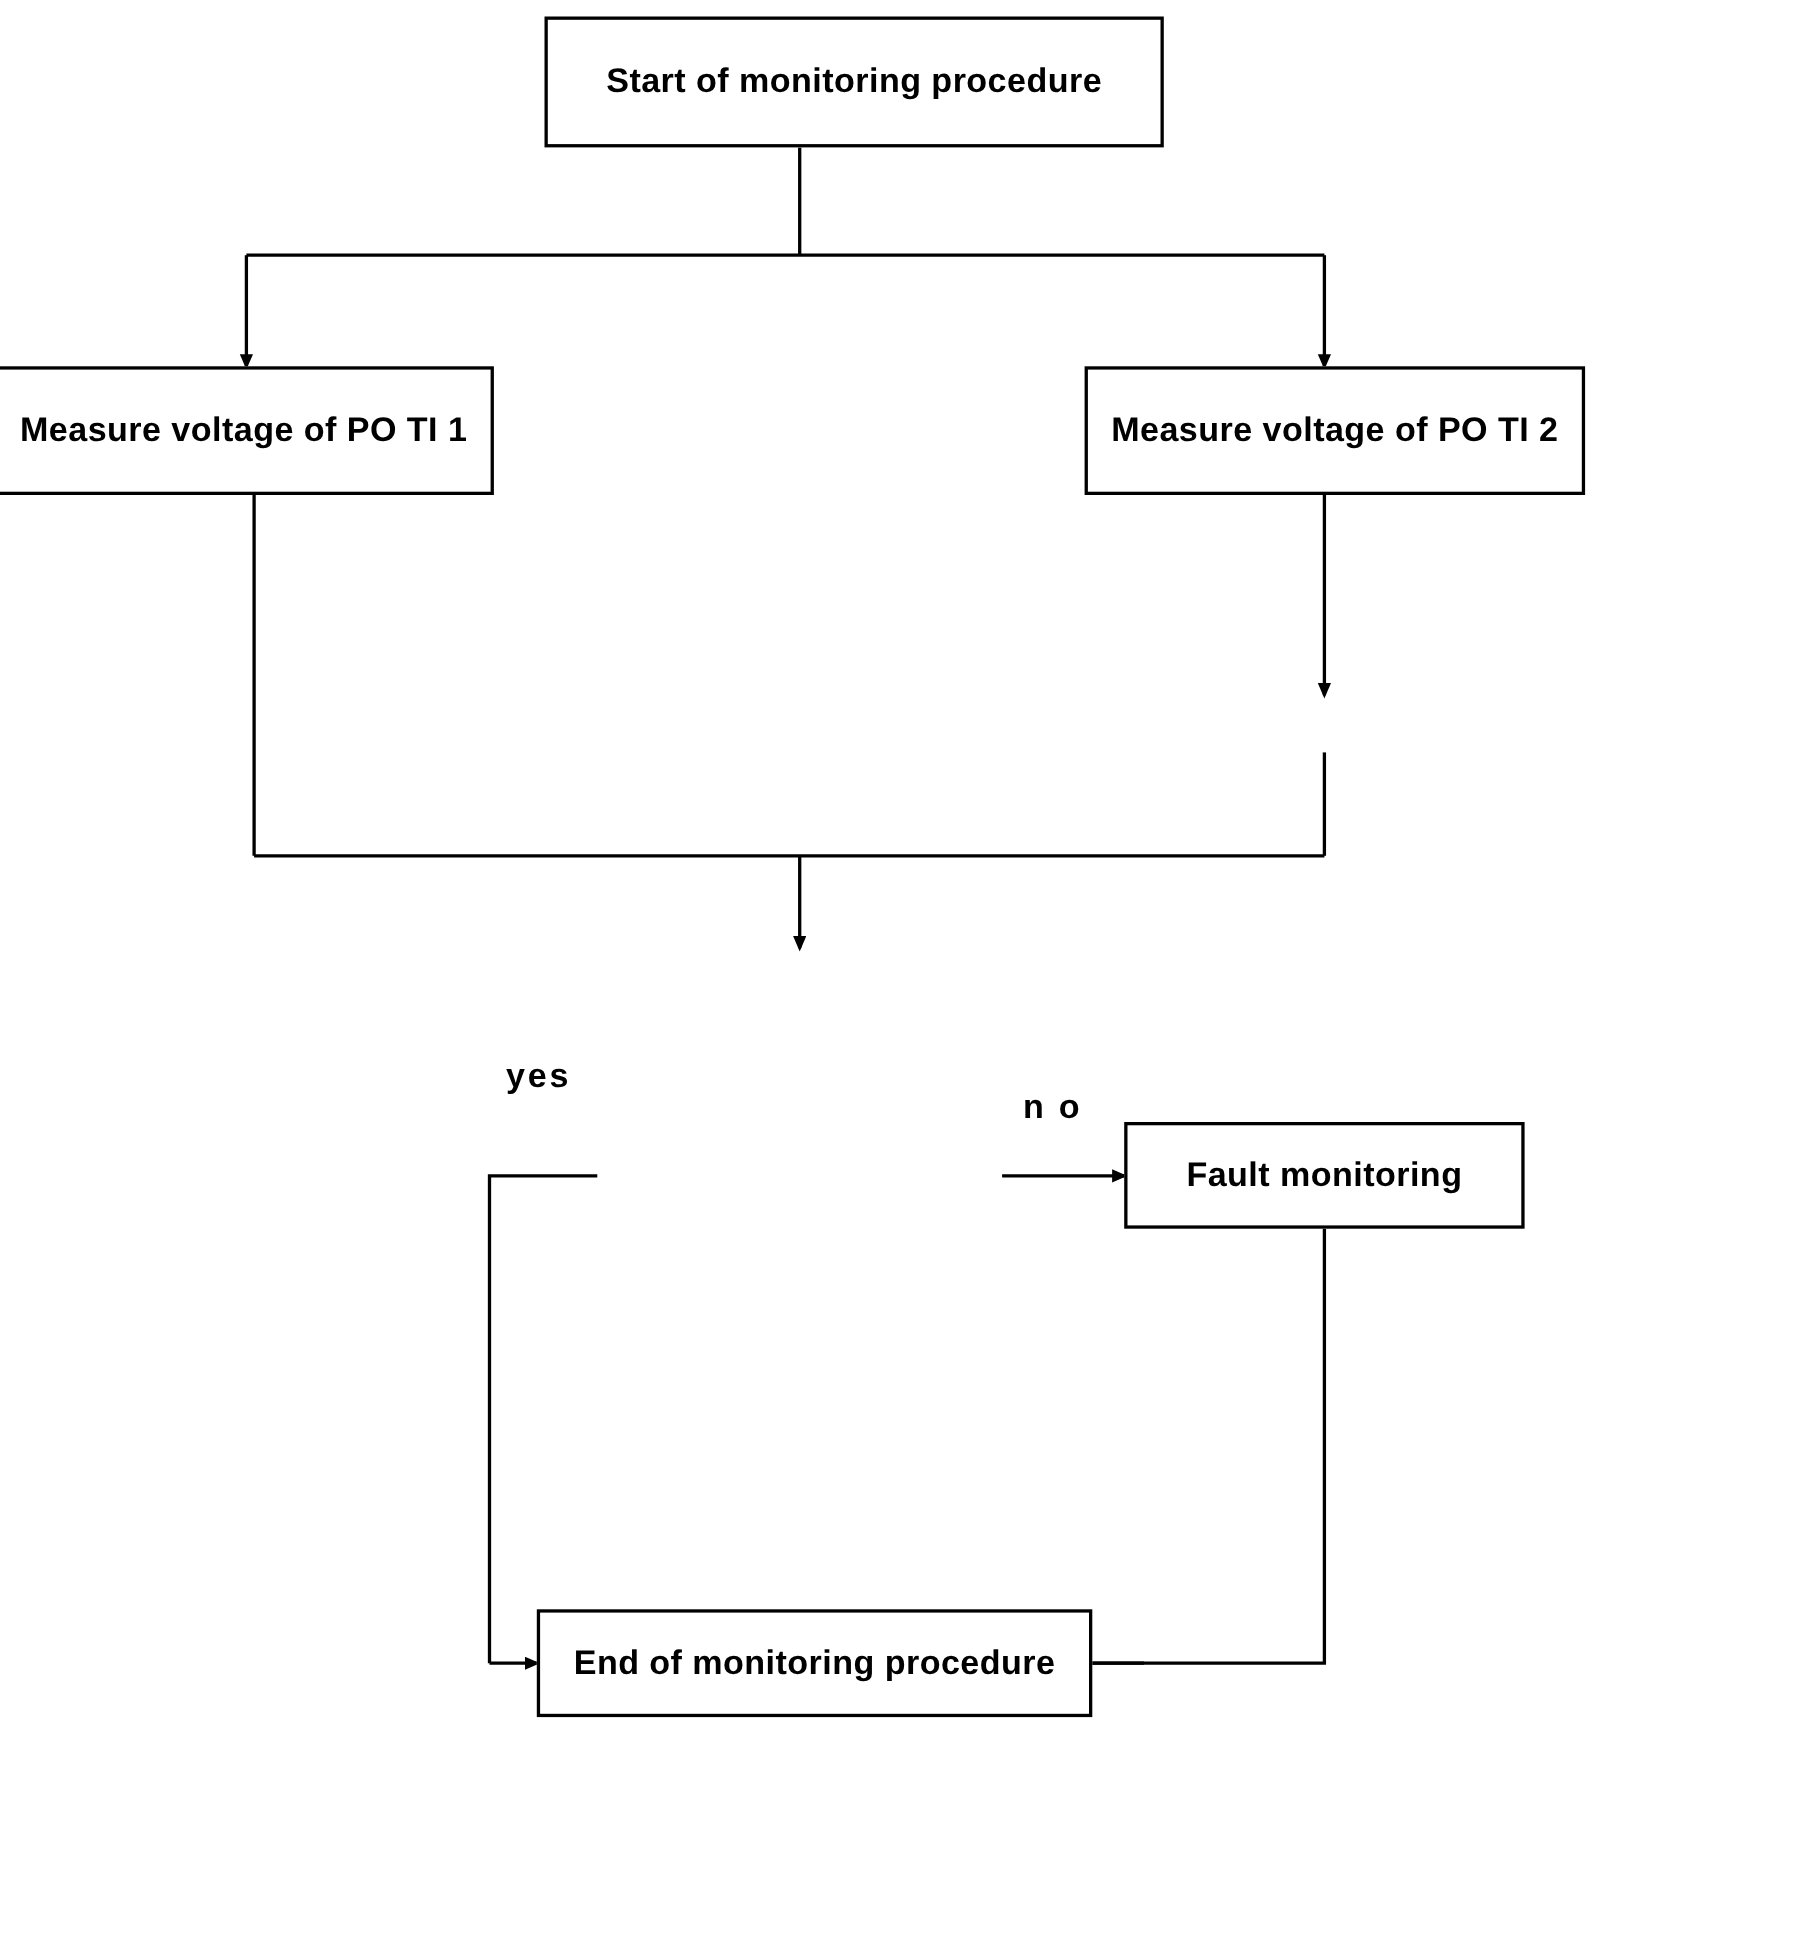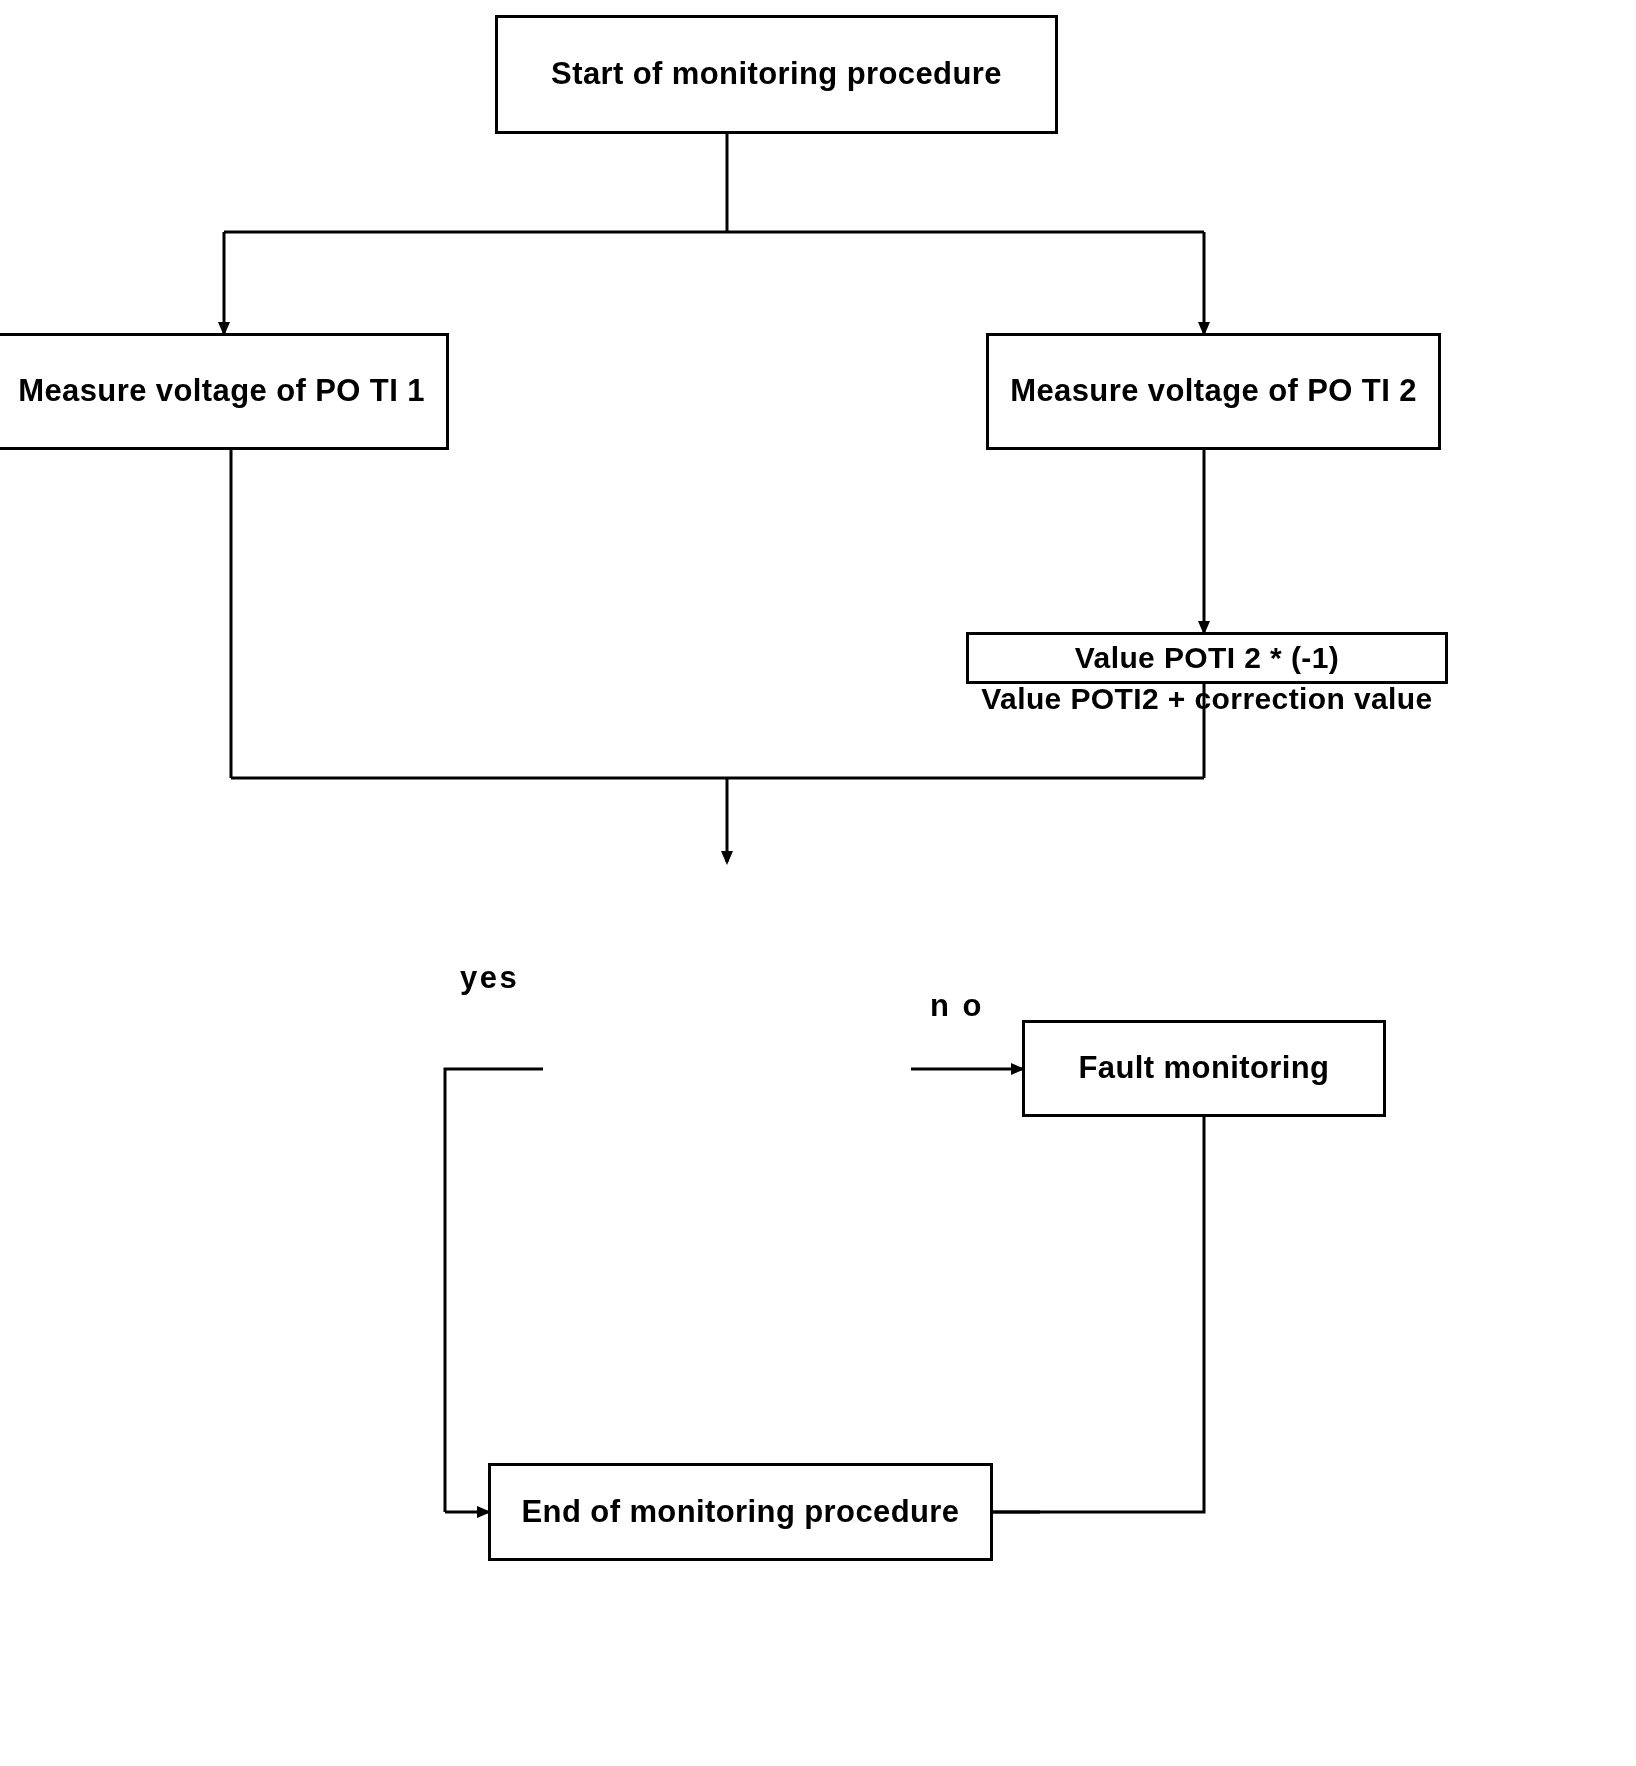--- a/index.html
+++ b/index.html
@@ -123,24 +123,20 @@
   </div>
 
   <div class="node-box" style="left:-6px; top:333px; width:455px; height:117px;">
     <span class="node-label t32">Measure voltage of PO TI 1</span>
   </div>
 
   <div class="node-box" style="left:986px; top:333px; width:455px; height:117px;text-align:right;">
     <span class="node-label t32">Measure voltage of PO TI 2</span>
   </div>
 
-  <div class="node-box" style="left:966px; top:632px; width:482px; height:52px; align-items:flex-start; padding-top:4px;">
-    <span class="node-label t30" style="position:relative; top:-2px;">Value POTI 2 * (-1)
-Value POTI2 + correction value</span>
-  </div>
 
 
   <div class="edge-label" style="left:460px; top:960px;">yes</div>
 
   <div class="edge-label" style="left:930px; top:988px;">n o</div>
 
   <div class="node-box" style="left:1022px; top:1020px; width:364px; height:97px;">
     <span class="node-label t32">Fault monitoring</span>
   </div>
 

